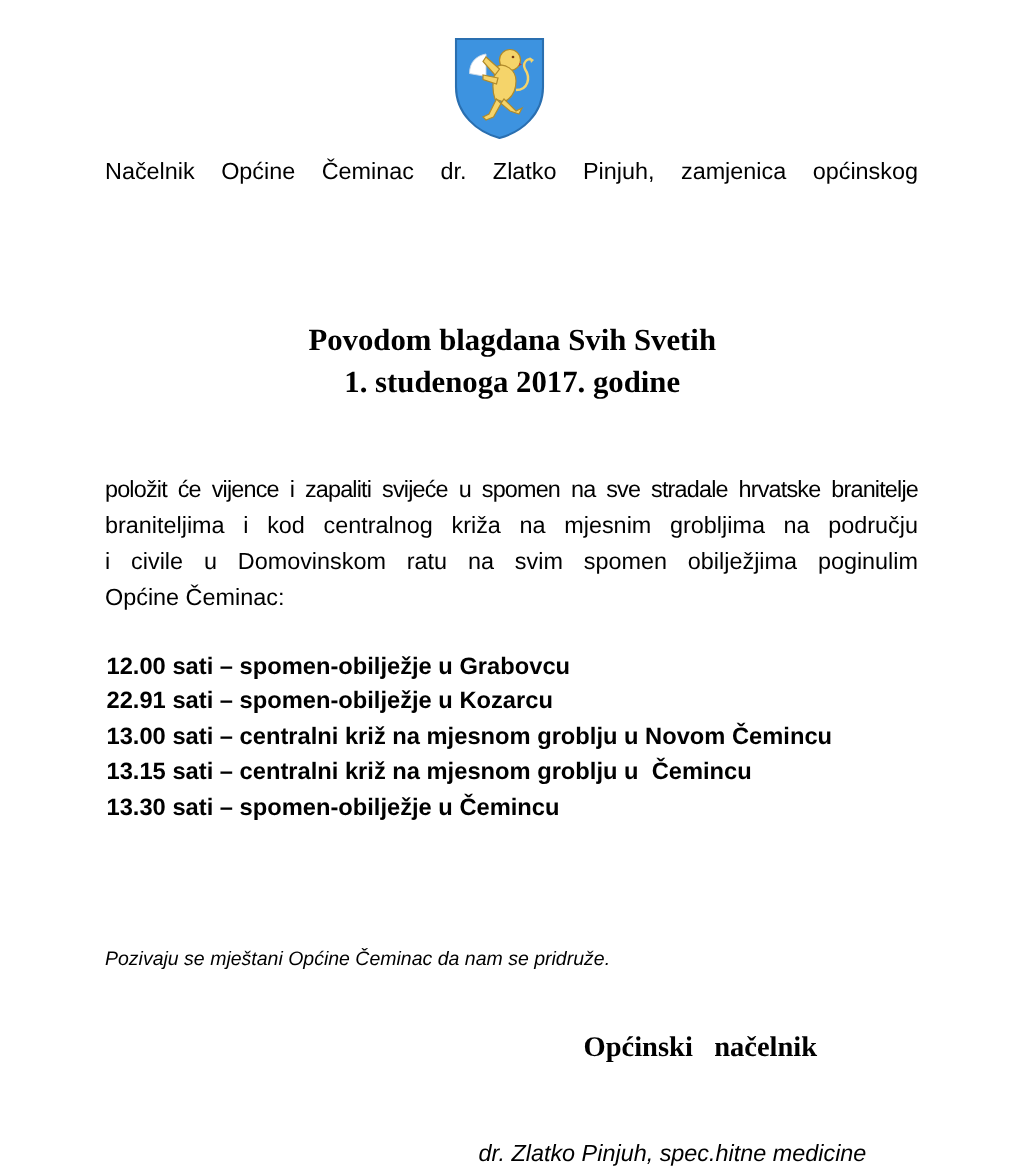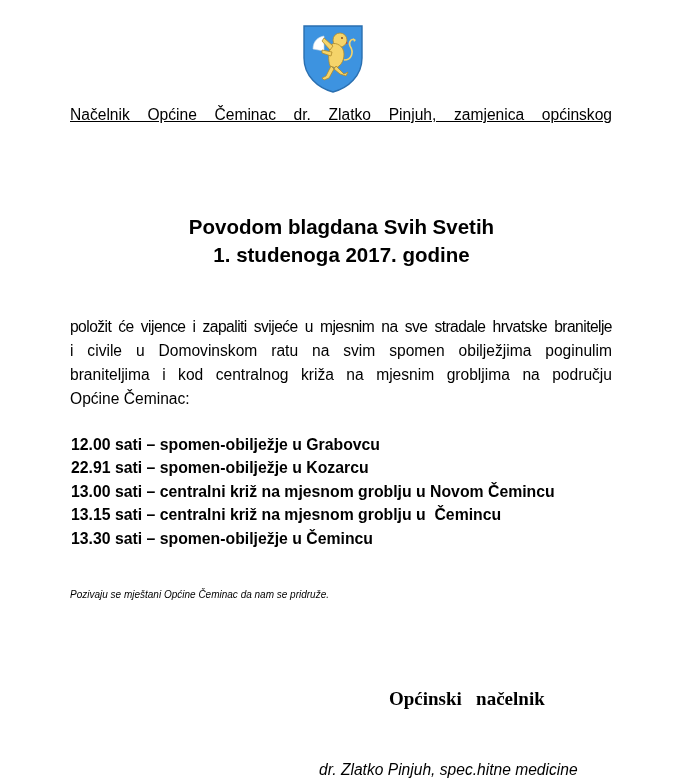--- a/index.html
+++ b/index.html
@@ -30,36 +30,35 @@
       font-size: 15.6px;
       line-height: 22px;
       text-align: justify;
       text-align-last: left;
     }
     .intro-line {
       display: block;
       text-align: justify;
       text-align-last: justify;
       white-space: nowrap;
-      text-decoration: underline;
     }
     .intro-line.last {
       text-align-last: left;
     }
     .title {
       position: absolute;
       left: 0;
       top: 213px;
       width: 683px;
       text-align: center;
       font-weight: bold;
       font-size: 20.5px;
       line-height: 28px;
     }
-    .title div { display: block; }
+    .title div { display: block; font-family: Liberation Serif, serif; }
     .body-text {
       position: absolute;
       left: 70px;
       top: 315px;
       width: 542px;
       font-size: 15.6px;
       line-height: 24px;
     }
     .body-line {
       display: block;
@@ -85,23 +84,23 @@
       font-weight: bold;
       font-size: 15.8px;
       line-height: 23.4px;
     }
     .schedule li {
       white-space: pre;
     }
     .invite {
       position: absolute;
       left: 70px;
-      top: 584px;
+      top: 628px;
       font-style: italic;
-      font-size: 10px;
+      font-size: 13px;
       line-height: 22px;
     }
     .signature-title {
       position: absolute;
       left: 389px;
       top: 689px;
       font-family: "Liberation Serif", "DejaVu Serif", serif;
       font-weight: bold;
       font-size: 19px;
       line-height: 20px;
@@ -150,23 +149,23 @@
 <div class="intro">
   <span class="intro-line">Načelnik Općine Čeminac dr. Zlatko Pinjuh, zamjenica općinskog</span>
 </div>
 
 <div class="title">
   <div>Povodom blagdana Svih Svetih</div>
   <div>1. studenoga 2017. godine</div>
 </div>
 
 <div class="body-text">
-  <span class="body-line condensed">položit će vijence i zapaliti  svijeće u mjesnim na sve stradale hrvatske branitelje</span>
+  <span class="body-line condensed">položit će vijence i zapaliti  svijeće u spomen na sve stradale hrvatske branitelje</span>
+  <span class="body-line">braniteljima i kod centralnog križa na mjesnim grobljima na  području</span>
   <span class="body-line">i civile u Domovinskom ratu na svim spomen obilježjima poginulim</span>
-  <span class="body-line">braniteljima i kod centralnog križa na mjesnim grobljima na  području</span>
   <span class="body-line last">Općine Čeminac:</span>
 </div>
 
 <ul class="schedule">
   <li>12.00 sati – spomen-obilježje u Grabovcu</li>
   <li>22.91 sati – spomen-obilježje u Kozarcu</li>
   <li>13.00 sati – centralni križ na mjesnom groblju u Novom Čemincu</li>
   <li>13.15 sati – centralni križ na mjesnom groblju u  Čemincu</li>
   <li>13.30 sati – spomen-obilježje u Čemincu</li>
 </ul>

